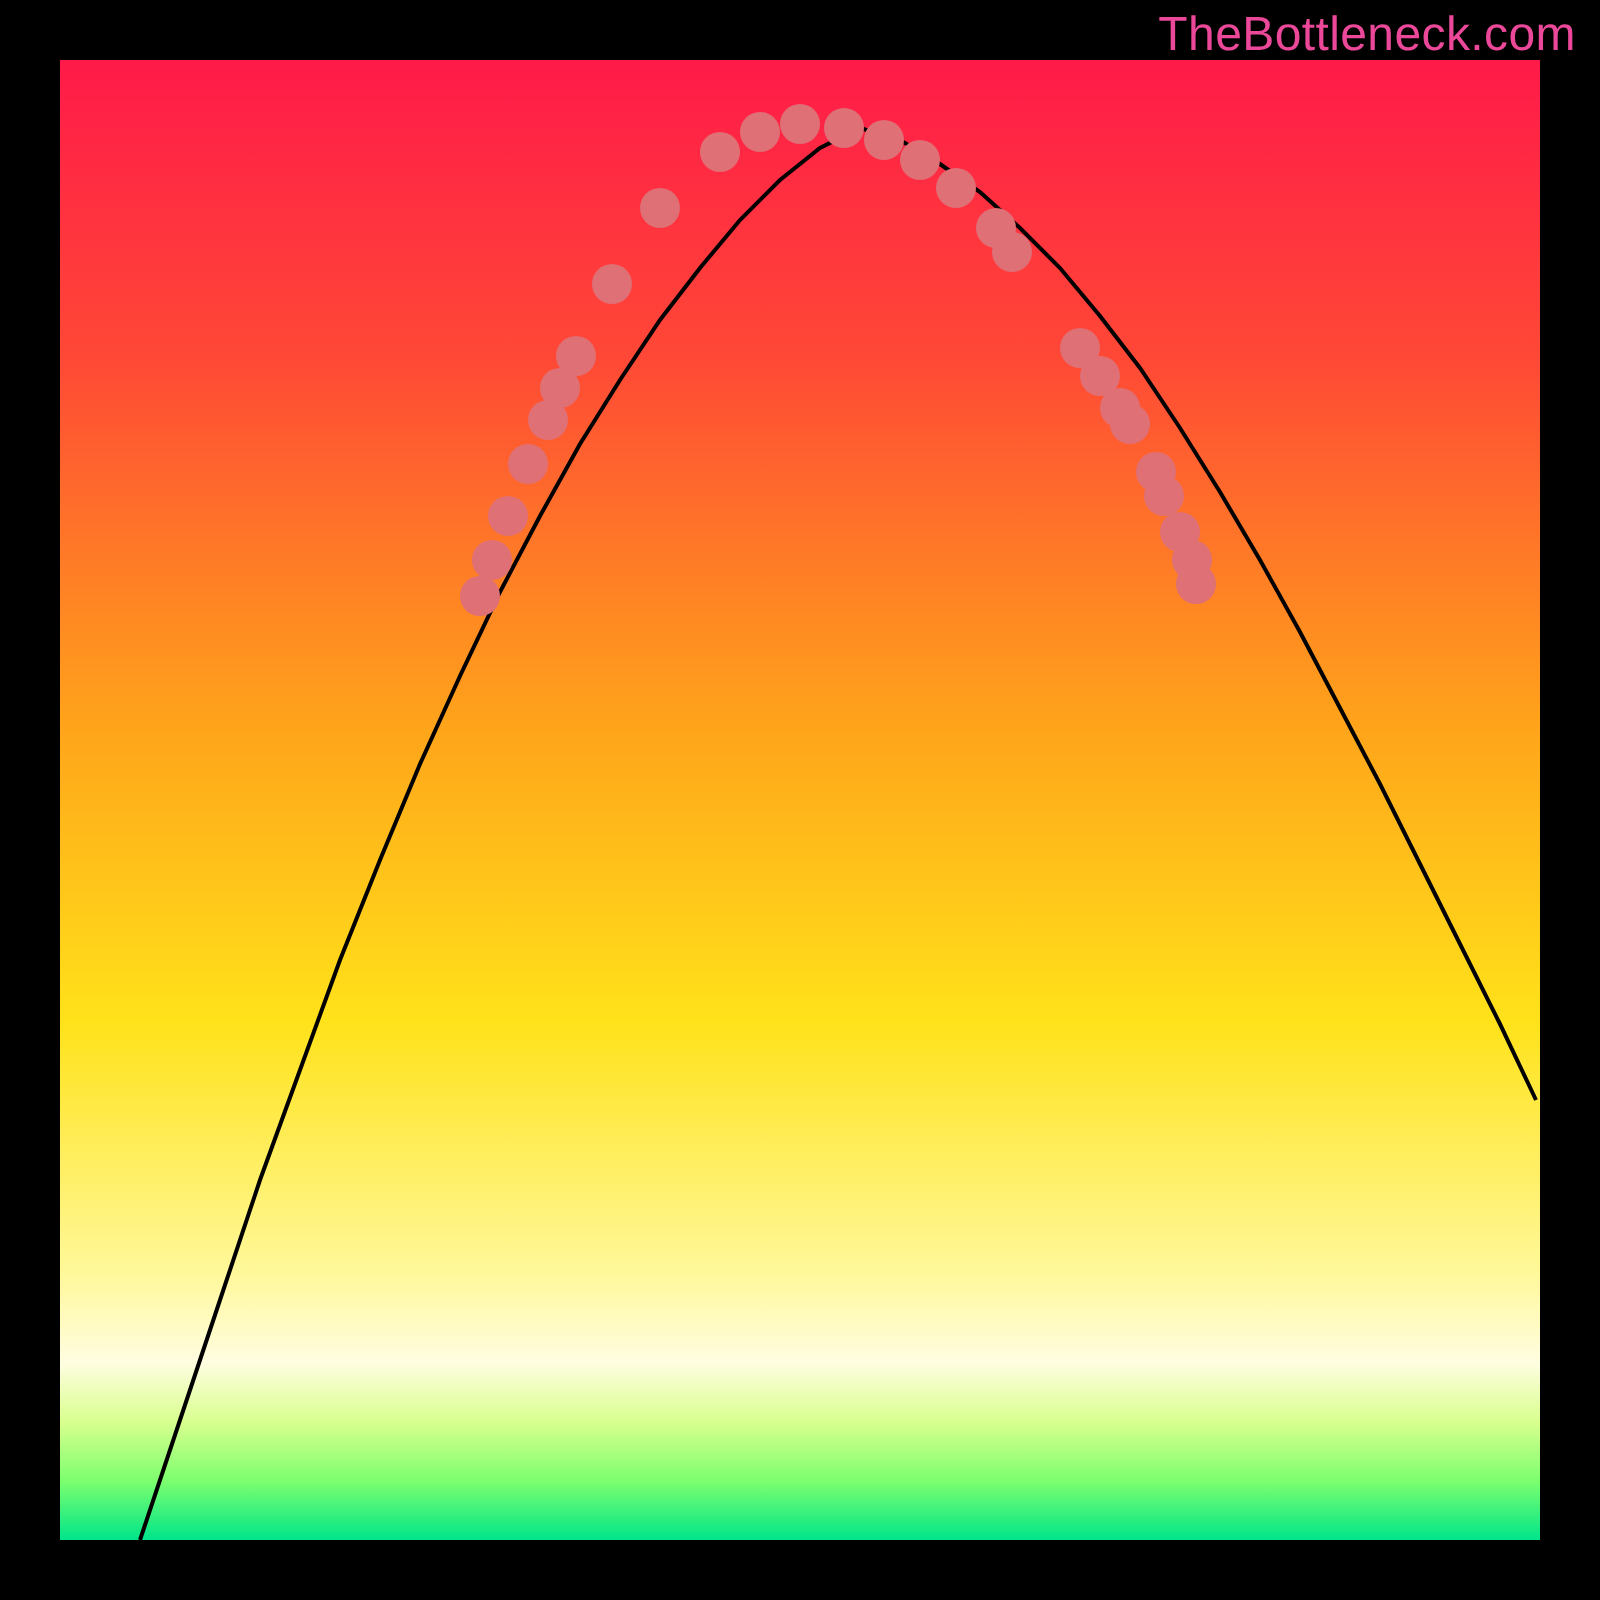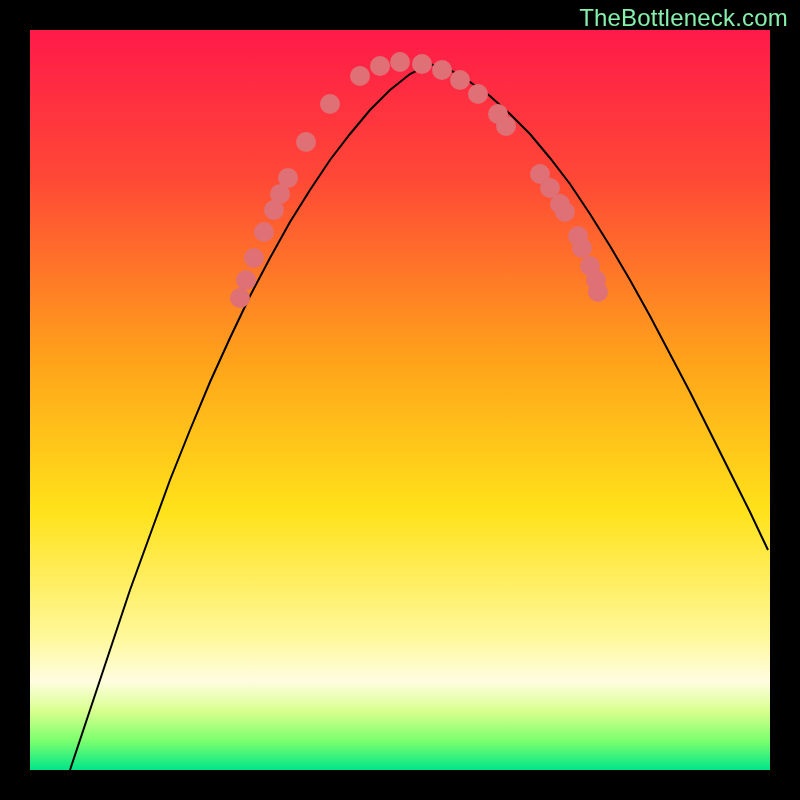--- a/index.html
+++ b/index.html
@@ -17,21 +17,21 @@
     width: 740px;
     height: 740px;
   }
   .watermark {
     position: absolute;
     top: 4px;
     right: 12px;
     font-family: Arial, Helvetica, sans-serif;
     font-size: 24px;
     font-weight: 500;
-    color: #86efac;
+    color: #ec4899;
     letter-spacing: 0.2px;
   }
   svg { display: block; }
 </style>
 </head>
 <body>
 
 <div class="watermark">TheBottleneck.com</div>
 
 <div class="frame">

